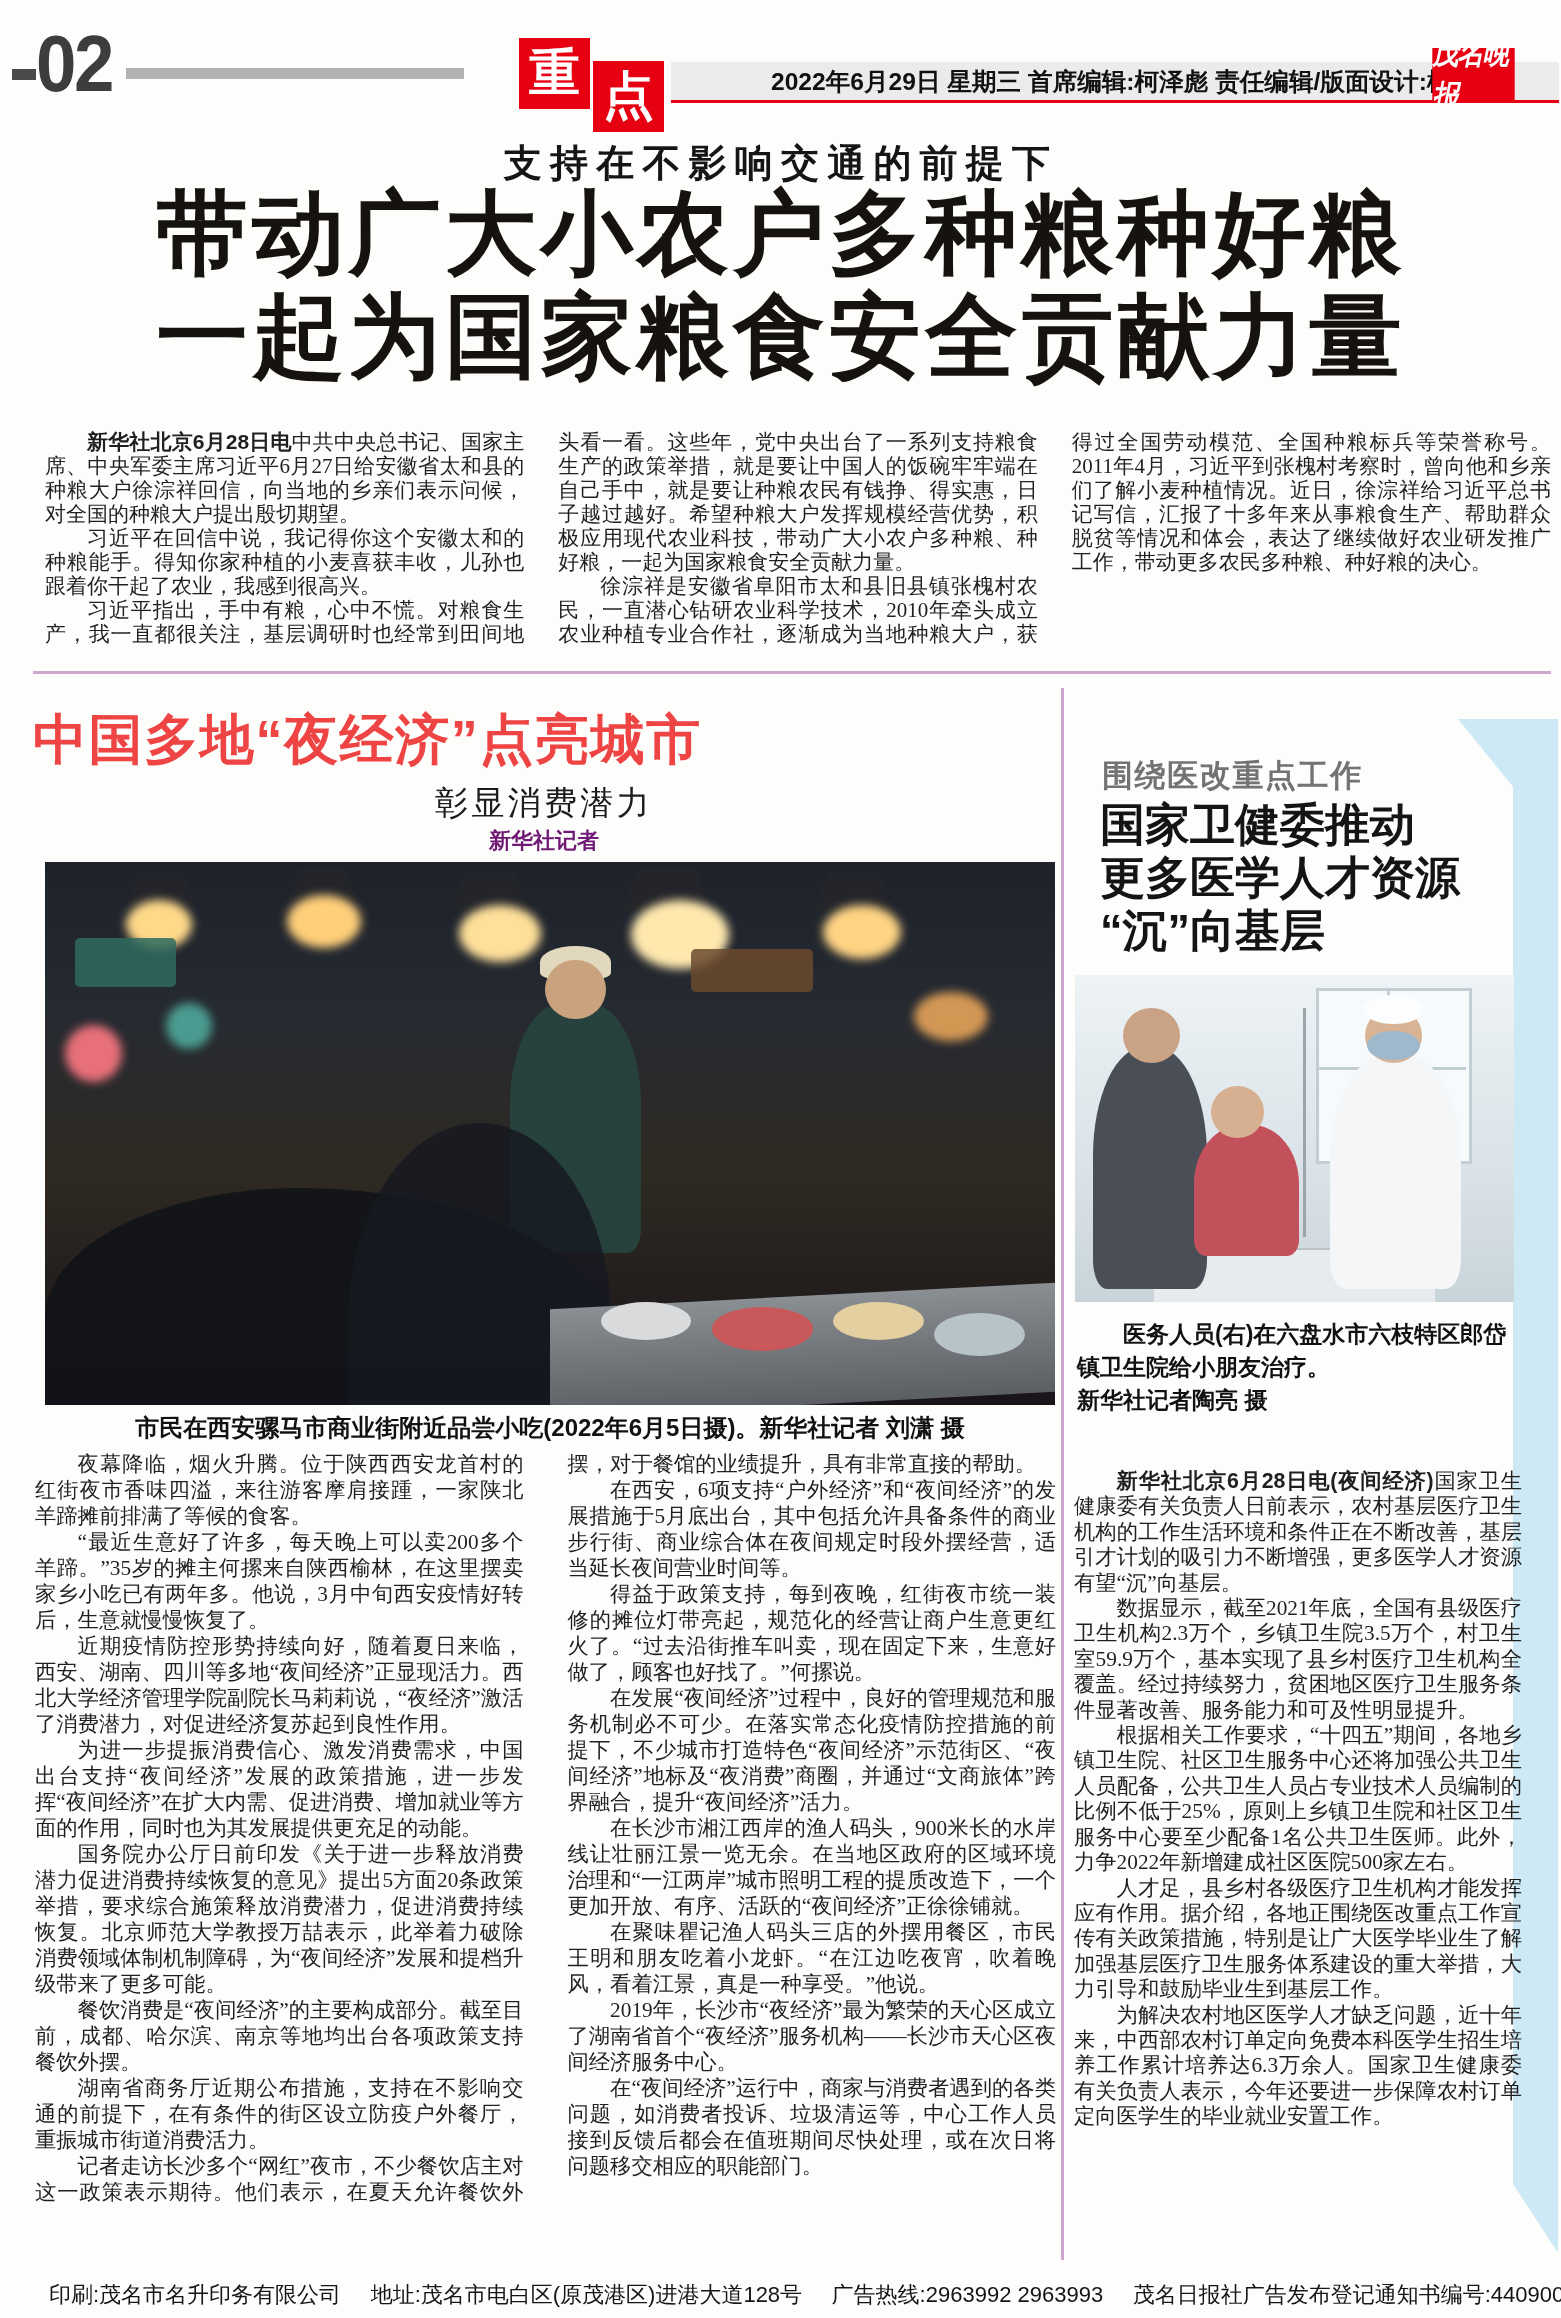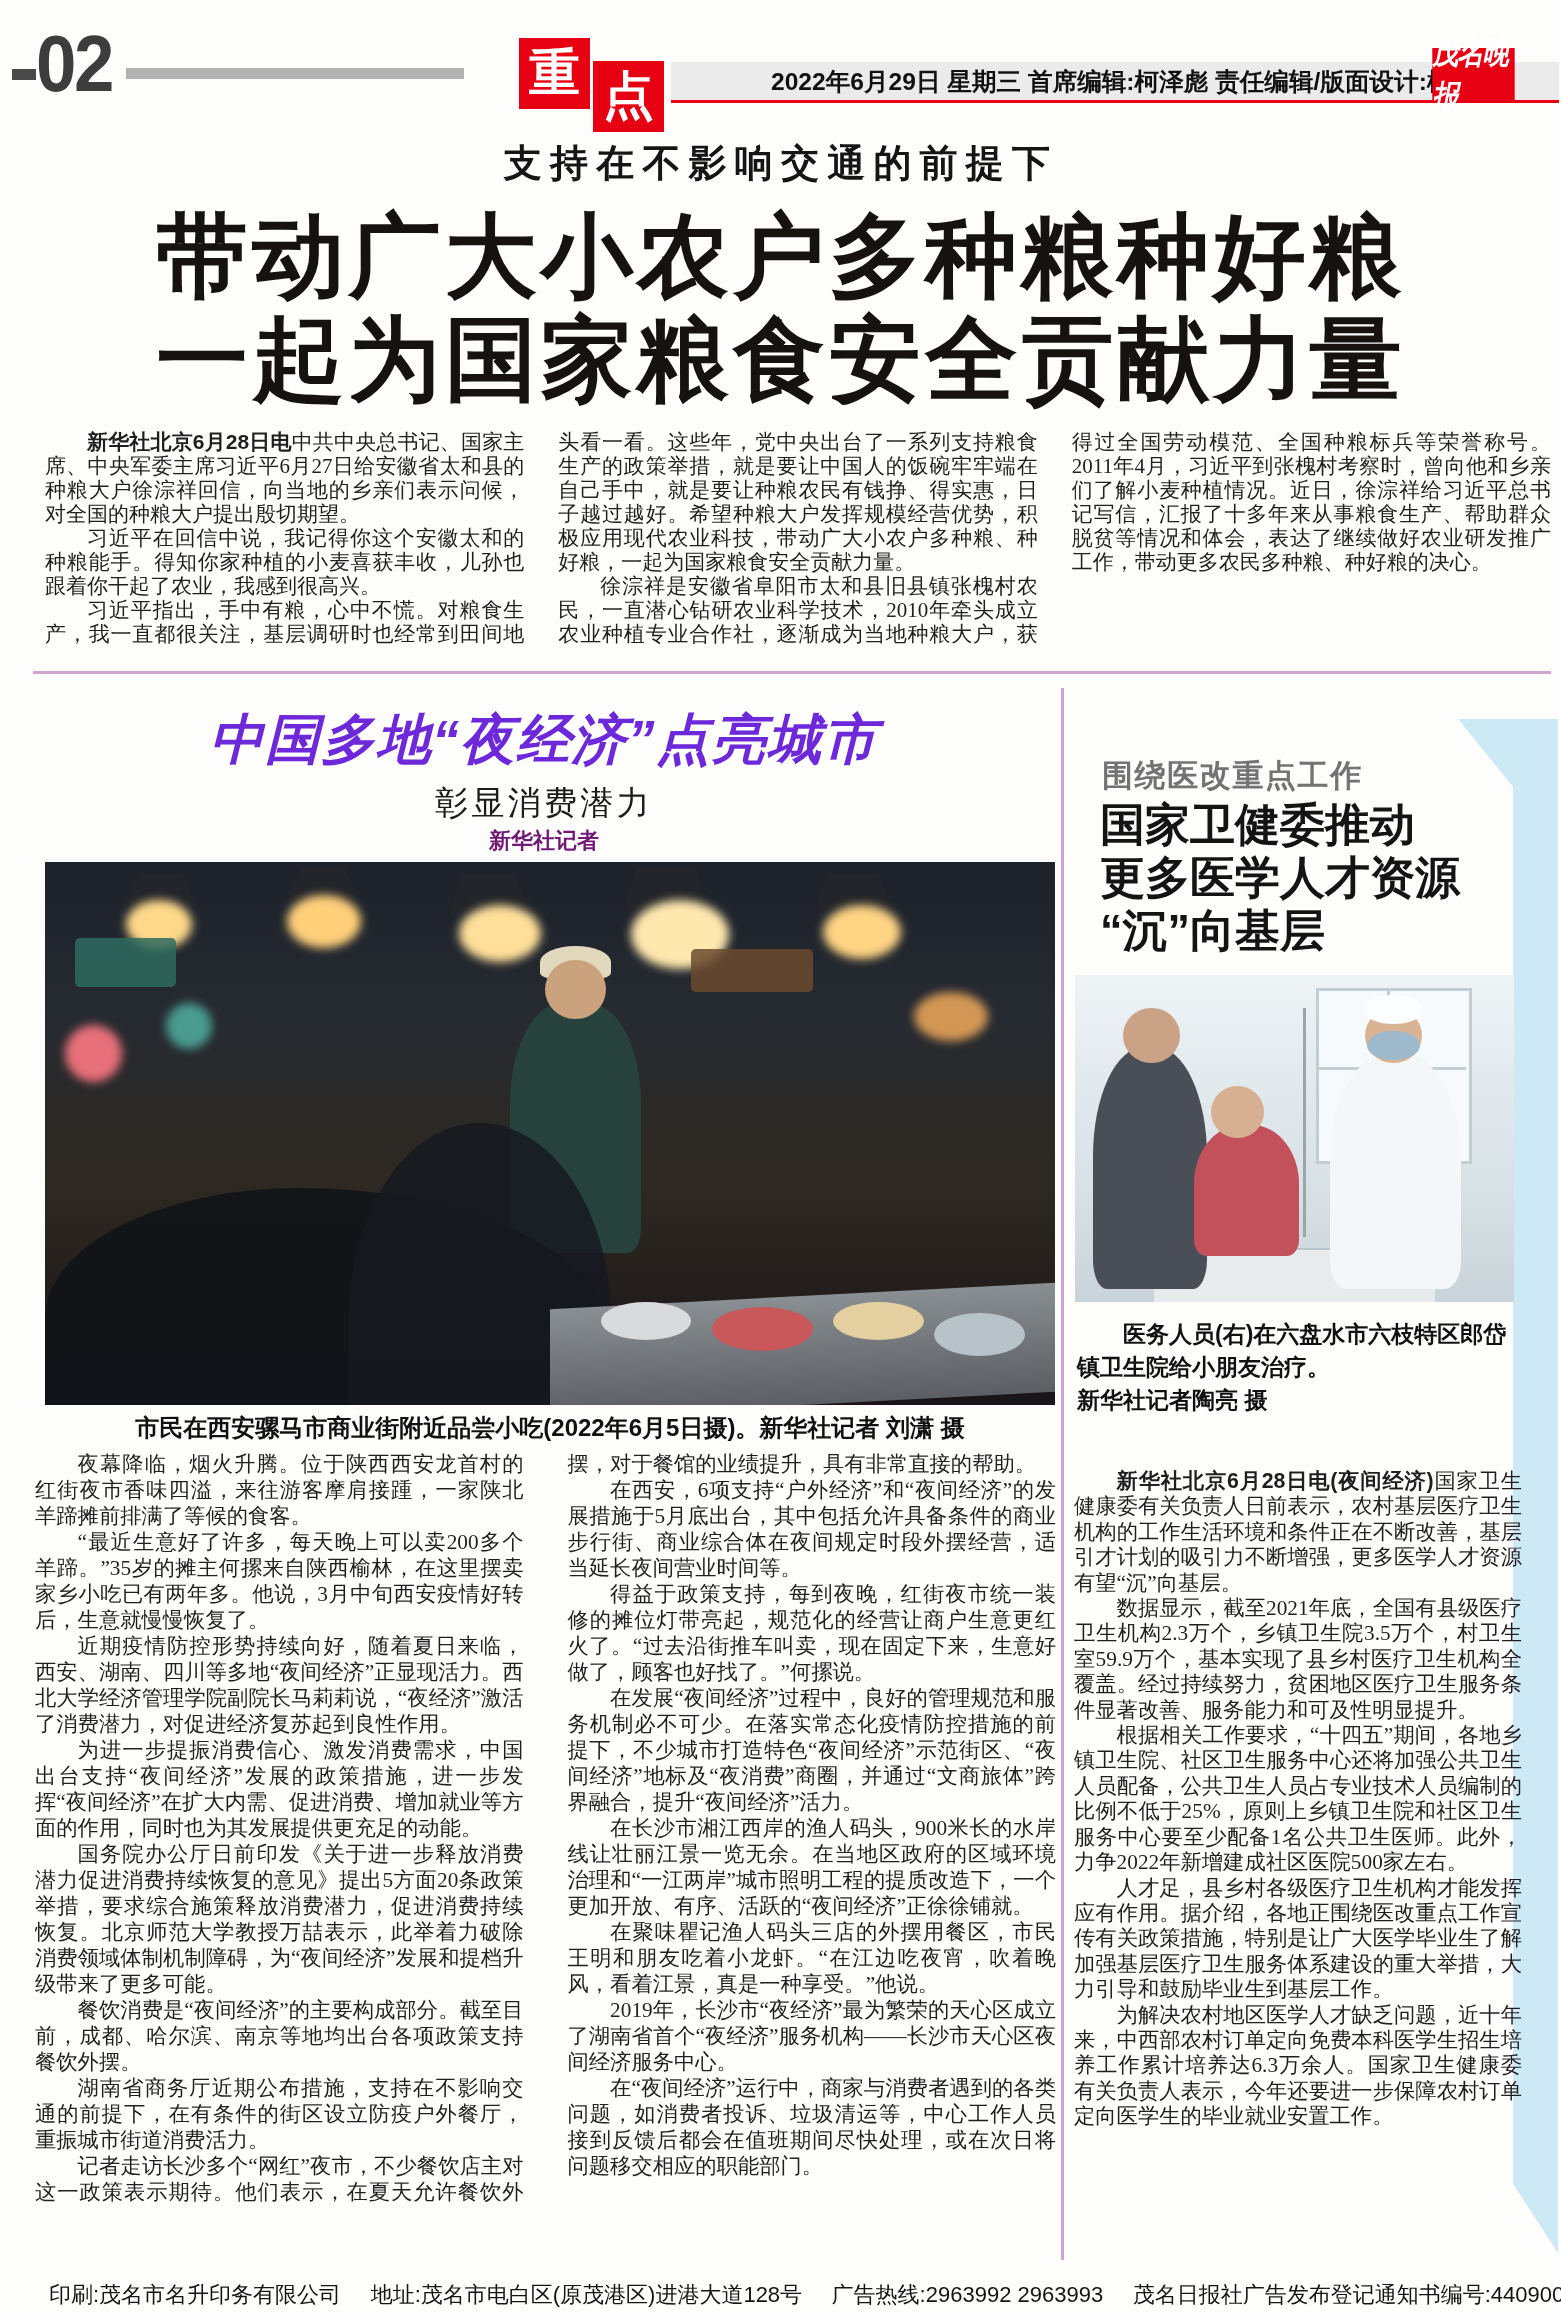--- a/index.html
+++ b/index.html
@@ -26,35 +26,35 @@
   .date-text{position:absolute;left:100px;top:0;height:38px;line-height:39px;
              font-size:24.6px;font-weight:700;color:#111;white-space:nowrap;}
   .masthead{left:1422px;top:48px;width:103px;height:54px;background:#e60012;
             color:#fff;display:flex;align-items:center;justify-content:center;
             font-size:33px;font-weight:700;font-style:italic;
             transform:scaleX(.8);transform-origin:center;letter-spacing:-1.6px;}
 
   
   .kicker{left:0;top:138px;width:1562px;text-align:center;font-size:38px;
           font-weight:700;color:#151515;letter-spacing:8.2px;}
-  .headline{left:0;top:205px;width:1562px;text-align:center;font-weight:900;
+  .headline{left:0;top:182px;width:1562px;text-align:center;font-weight:900;
             color:#151210;font-size:92px;line-height:103px;letter-spacing:4.1px;}
   .lead-body{left:45px;top:430px;width:1506px;height:236px;
              column-count:3;column-gap:34px;
              font-size:21px;line-height:24px;text-align:justify;overflow:hidden;}
   .lead-body p,.n-body p,.m-body p{margin:0;text-indent:2em;}
   b.dl{font-family:Liberation Sans, sans-serif;font-weight:700;}
 
   
   .hrule{left:33px;top:671px;width:1518px;height:2.5px;background:#cfa4cf;}
   .vrule{left:1061px;top:688px;width:2.5px;height:1572px;background:#cfa4cf;}
 
   
-  .n-headline{left:33px;top:704px;width:1022px;text-align:center;font-size:54px;
-              font-weight:900;color:#6d28d9;letter-spacing:1.6px;font-style:italic;}
+  .n-headline{left:33px;top:704px;width:1022px;font-size:54px;
+              font-weight:900;color:#ef4444;letter-spacing:1.6px;}
   .n-sub{left:33px;top:781px;width:1022px;text-align:center;font-size:33px;
          font-weight:500;color:#1c1c1c;letter-spacing:3.3px;}
   .n-byline{left:33px;top:826px;width:1022px;text-align:center;font-size:22px;
             font-weight:700;color:#701a75;}
   .n-photo{left:45px;top:862px;width:1010px;height:543px;overflow:hidden;
            background:linear-gradient(180deg,#1d222b 0%,#262a31 28%,#2e2921 58%,#181419 100%);}
   .glow{position:absolute;border-radius:50%;filter:blur(4.9px);}
   .shade{position:absolute;background:#23252a;clip-path:polygon(18% 0,82% 0,100% 100%,0 100%);}
   .crowd{position:absolute;left:0;bottom:0;width:56%;height:40%;background:#111318;
          border-radius:45% 55% 0 0/60% 70% 0 0;opacity:.92;}

